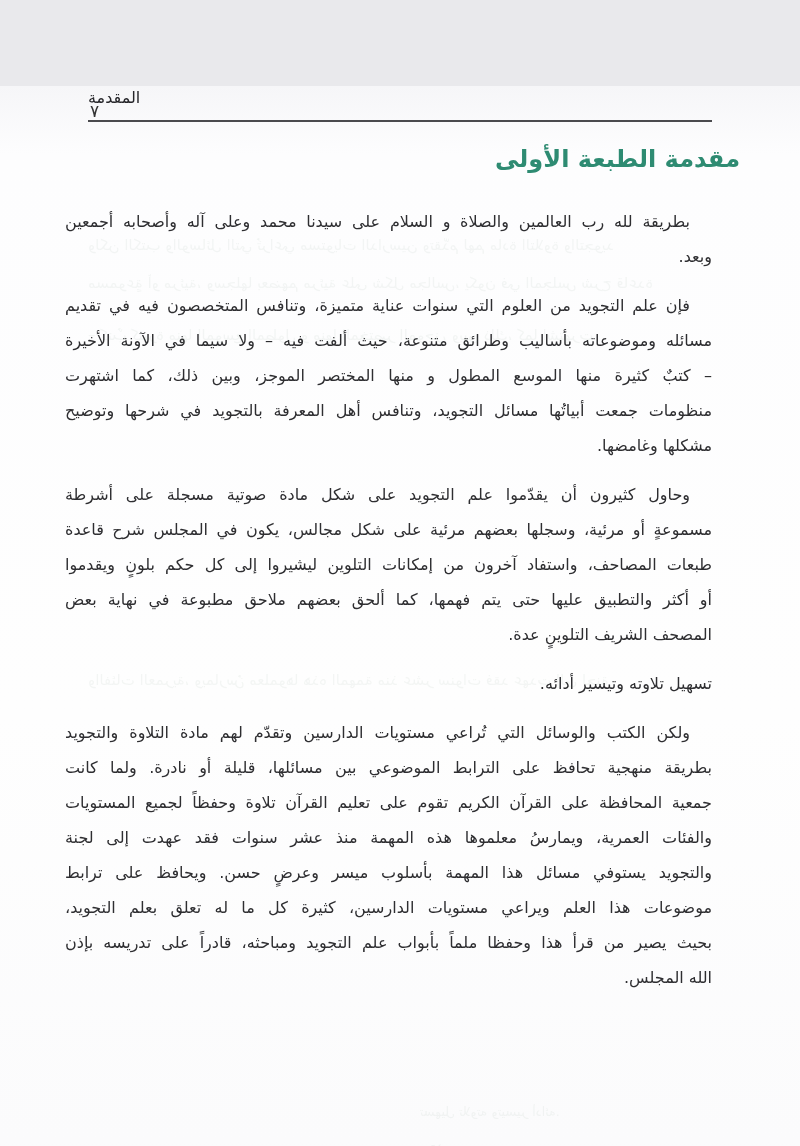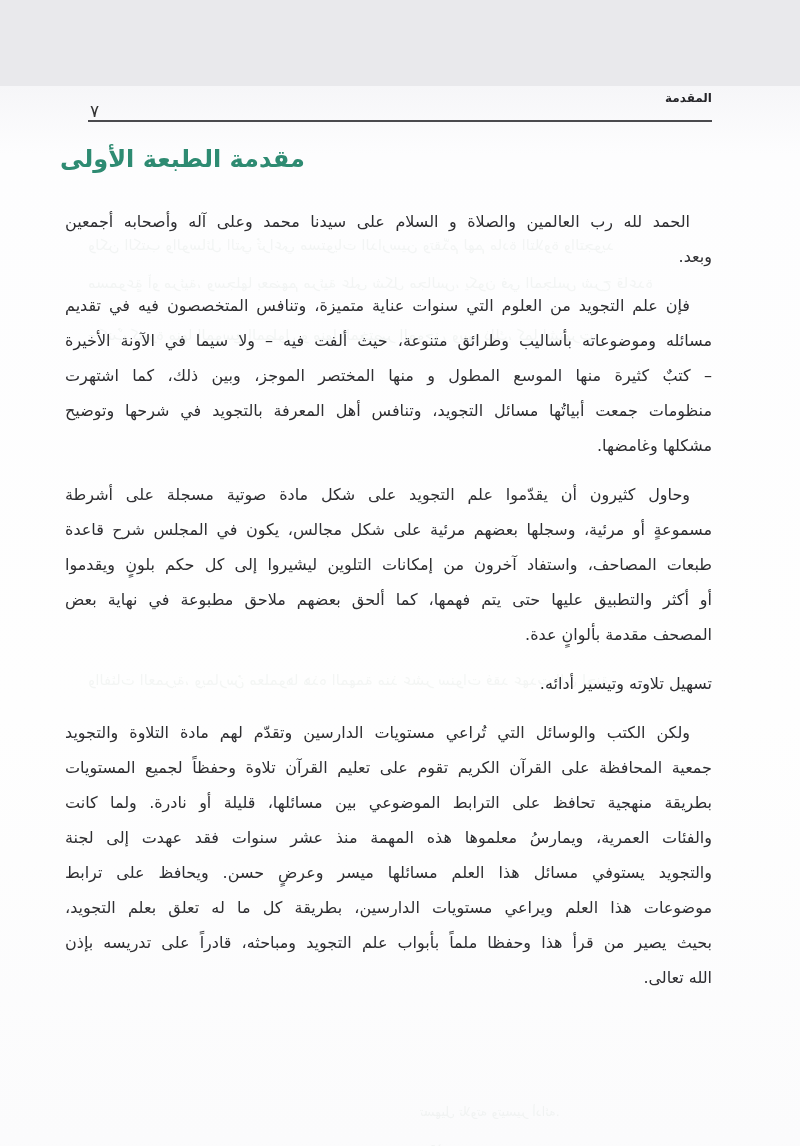--- a/index.html
+++ b/index.html
@@ -28,35 +28,35 @@
   .b4{top:585px;}
   .b5{top:1018px;left:420px;font-size:13px;}
   .b6{top:1052px;left:420px;font-size:13px;}
 
   .running-head{
     position:relative;
     margin:86px 88px 0 88px; 
     height:36px;
   }
   .head-title{
-    display:block;text-align:right;
-    font-size:12px;font-weight:700;color:#26262a;
+    display:block;text-align:left;
+    font-size:16px;font-weight:400;color:#26262a;
     line-height:24px;
   }
   .page-num{
     position:absolute;right:auto;left:2px;bottom:2px;
     font-size:17px;color:#333;line-height:1;
   }
   .rule{
     position:absolute;left:0;right:0;bottom:0;
     border-bottom:2px solid #4a4a4e;
   }
   .section-title{
     margin:20px 60px 0 60px;
-    text-align:left;
+    text-align:right;
     font-size:24px;font-weight:bold;
     color:#2e8b72;
     line-height:34px;
   }
   .body-text{
     margin:28px 88px 0 65px; 
     font-size:16px;color:#2e2e31;
   }
   .para{margin:0 0 14px 0;padding:0;}
   .line{
@@ -83,49 +83,49 @@
     <span class="head-title">المقدمة</span>
     <span class="page-num">٧</span>
     <div class="rule"></div>
   </header>
 
   <h1 class="section-title">مقدمة الطبعة الأولى</h1>
 
   <main class="body-text">
 
     <p class="para">
-      <span class="line first">الحمد لله رب العالمين والصلاة و السلام على سيدنا محمد وعلى آله وأصحابه أجمعين</span>
+      <span class="line first">بطريقة لله رب العالمين والصلاة و السلام على سيدنا محمد وعلى آله وأصحابه أجمعين</span>
       <span class="line last">وبعد.</span>
     </p>
 
     <p class="para">
       <span class="line first">فإن علم التجويد من العلوم التي سنوات عناية متميزة، وتنافس المتخصصون فيه في تقديم</span>
       <span class="line">مسائله وموضوعاته بأساليب وطرائق متنوعة، حيث ألفت فيه – ولا سيما في الآونة الأخيرة</span>
       <span class="line">– كتبٌ كثيرة منها الموسع المطول و منها المختصر الموجز، وبين ذلك، كما اشتهرت</span>
       <span class="line">منظومات جمعت أبياتُها مسائل التجويد، وتنافس أهل المعرفة بالتجويد في شرحها وتوضيح</span>
       <span class="line last">مشكلها وغامضها.</span>
     </p>
 
     <p class="para">
       <span class="line first">وحاول كثيرون أن يقدّموا علم التجويد على شكل مادة صوتية مسجلة على أشرطة</span>
       <span class="line">مسموعةٍ أو مرئية، وسجلها بعضهم مرئية على شكل مجالس، يكون في المجلس شرح قاعدة</span>
       <span class="line">طبعات المصاحف، واستفاد آخرون من إمكانات التلوين ليشيروا إلى كل حكم بلونٍ ويقدموا</span>
       <span class="line">أو أكثر والتطبيق عليها حتى يتم فهمها، كما ألحق بعضهم ملاحق مطبوعة في نهاية بعض</span>
-      <span class="line last">المصحف مقدمة بألوانٍ عدة.</span>
+      <span class="line last">المصحف الشريف التلوينٍ عدة.</span>
     </p>
 
     <p class="para">
       <span class="line last">تسهيل تلاوته وتيسير أدائه.</span>
     </p>
 
     <p class="para">
       <span class="line first">ولكن الكتب والوسائل التي تُراعي مستويات الدارسين وتقدّم لهم مادة التلاوة والتجويد</span>
+      <span class="line">بطريقة منهجية تحافظ على الترابط الموضوعي بين مسائلها، قليلة أو نادرة. ولما كانت</span>
       <span class="line">جمعية المحافظة على القرآن الكريم تقوم على تعليم القرآن تلاوة وحفظاً لجميع المستويات</span>
-      <span class="line">بطريقة منهجية تحافظ على الترابط الموضوعي بين مسائلها، قليلة أو نادرة. ولما كانت</span>
       <span class="line">والفئات العمرية، ويمارسُ معلموها هذه المهمة منذ عشر سنوات فقد عهدت إلى لجنة</span>
-      <span class="line">والتجويد يستوفي مسائل هذا العلم مسائلها ميسر وعرضٍ حسن. ويحافظ على ترابط</span>
-      <span class="line">موضوعات هذا العلم ويراعي مستويات الدارسين، بطريقة كل ما له تعلق بعلم التجويد،</span>
+      <span class="line">والتجويد يستوفي مسائل هذا المهمة بأسلوب ميسر وعرضٍ حسن. ويحافظ على ترابط</span>
+      <span class="line">موضوعات هذا العلم ويراعي مستويات الدارسين، كثيرة كل ما له تعلق بعلم التجويد،</span>
       <span class="line">بحيث يصير من قرأ هذا وحفظا ملماً بأبواب علم التجويد ومباحثه، قادراً على تدريسه بإذن</span>
-      <span class="line last">الله تعالى.</span>
+      <span class="line last">الله المجلس.</span>
     </p>
 
   </main>
 </div>
 
 </body></html>

